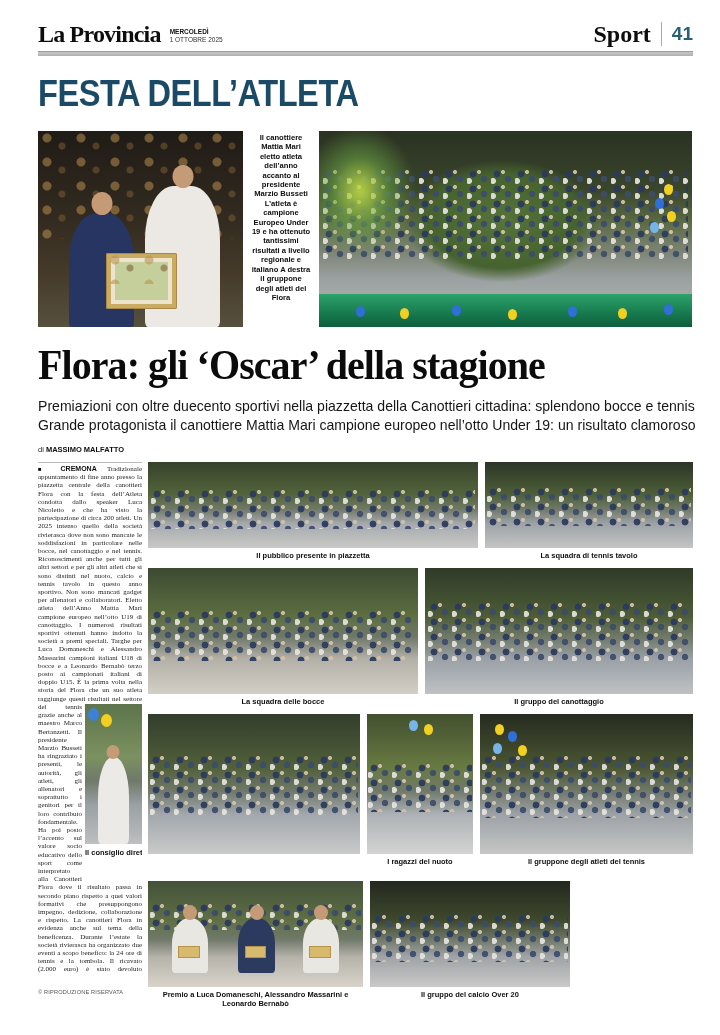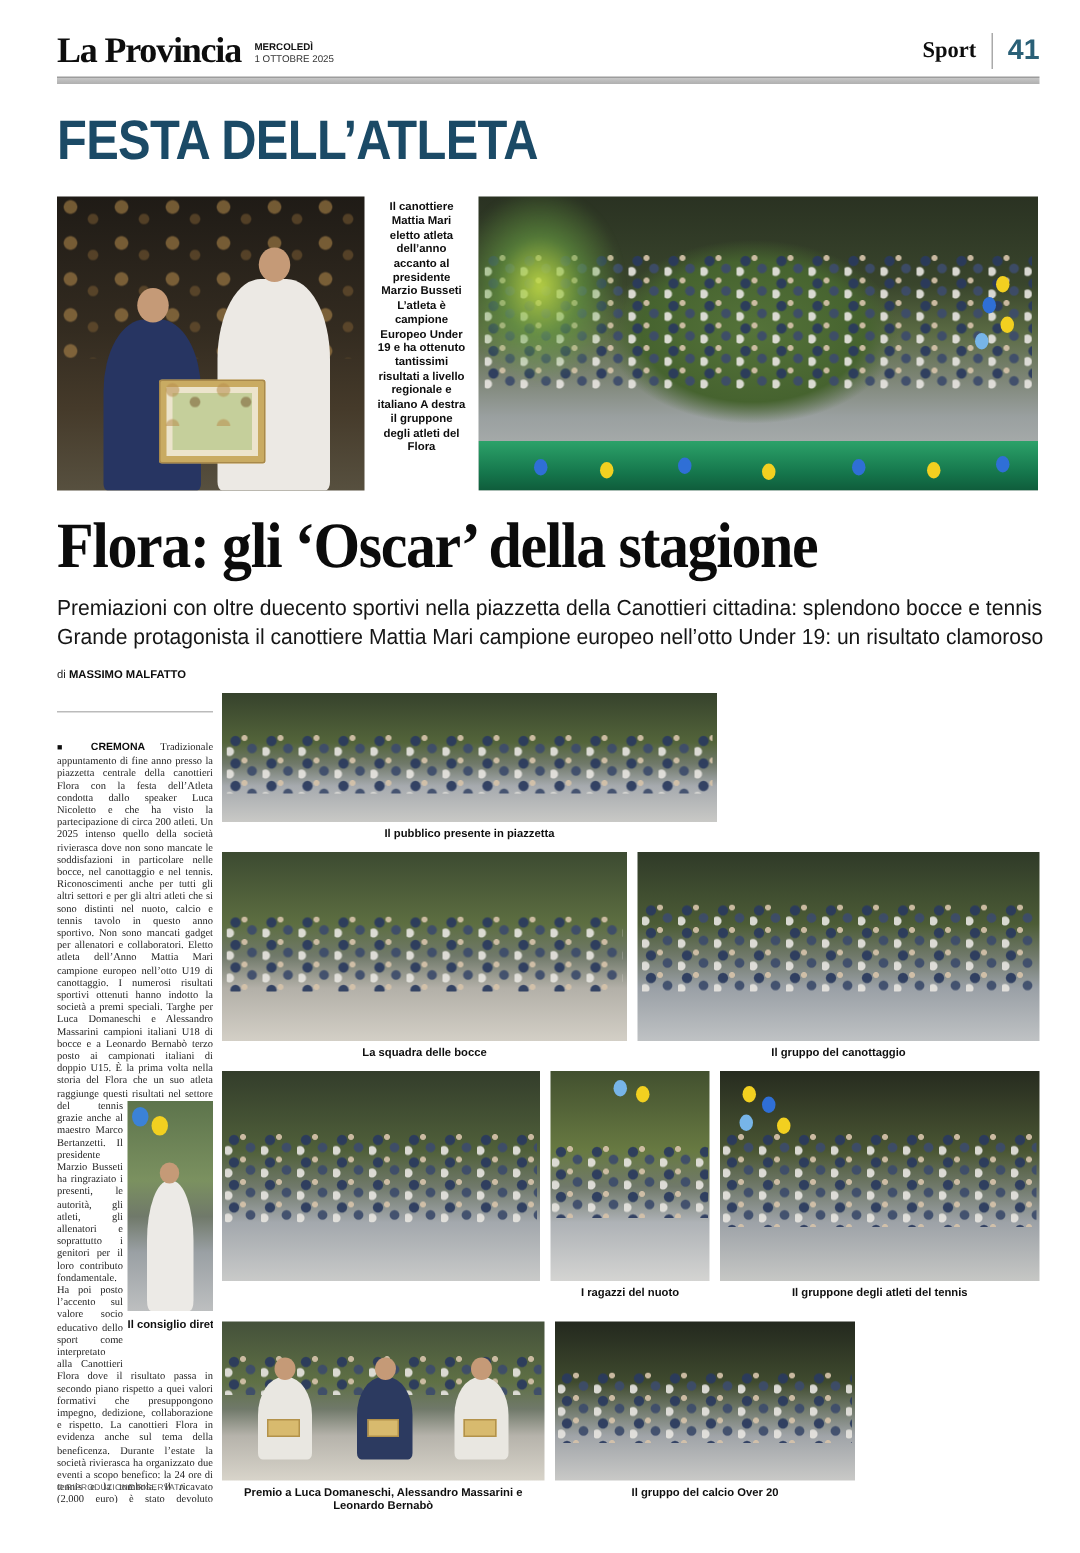--- a/index.html
+++ b/index.html
@@ -11,21 +11,21 @@
     padding:0 27px 0 38px;
   }
 
   
   .header { margin-top:20px; height:28px; display:flex; justify-content:space-between; align-items:center; }
   .mast-left { display:flex; align-items:center; gap:9px; }
   .masthead { font-family:"Liberation Serif", serif; font-weight:bold; font-size:24px; letter-spacing:-0.8px; color:#0d0d0d; }
   .dateblock { font-size:6.5px; line-height:8px; color:#333; padding-top:3px; }
   .dateblock .weekday { font-weight:bold; color:#111; }
   .mast-right { display:flex; align-items:center; gap:10px; }
-  .section-name { font-family:"Liberation Serif", serif; font-weight:bold; font-size:15px; color:#0d0d0d; }
+  .section-name { font-family:"Liberation Serif", serif; font-weight:bold; font-size:24px; color:#0d0d0d; }
   .vline { width:1px; height:24px; background:#aaa; }
   .pagenum { font-weight:bold; font-size:19px; color:#2a6077; }
   .header-rule { margin-top:3px; height:5px; background:linear-gradient(180deg,#c6c6c6,#b0b0b0); border-top:1px solid #9c9c9c; }
 
   
   .kicker {
     margin-top:17px; font-size:37px; font-weight:800; letter-spacing:-0.5px;
     color:#1b4a66; transform:scaleX(.88); transform-origin:left center; white-space:nowrap;
   }
 
@@ -122,21 +122,21 @@
     margin-top:13px; font-family:"Liberation Serif", serif; font-weight:bold;
     font-size:43px; letter-spacing:-1px; color:#0b0b0b; white-space:nowrap;
     transform:scaleX(.93); transform-origin:left center;
   }
   .subhead { margin-top:8px; font-size:14.5px; line-height:19px; color:#161616;
     transform:scaleX(.97); transform-origin:left center; white-space:nowrap; }
 
   
   .article { margin-top:10px; display:flex; }
   .text-col { width:104px; flex:none; margin-right:6px; position:relative; height:572px; }
-  .byline { font-size:7.5px; color:#222; padding-bottom:20px; border-bottom:1px solid #bbb; margin-bottom:19px; }
+  .byline { font-size:7.5px; color:#222; padding-bottom:8px; border-bottom:1px solid #bbb; margin-bottom:2px; }
   .byline b { color:#0d0d0d; }
   .body-text {
     font-family:"Liberation Serif", serif; font-size:7px; line-height:8.2px;
     text-align:justify; color:#1c1c1c; height:508px; overflow:hidden;
   }
   .lead-square { font-size:6px; color:#0d0d0d; font-family:"Liberation Sans", sans-serif; }
   .lead-city { font-family:"Liberation Sans", sans-serif; font-size:7px; color:#0d0d0d; }
   .float-wrap { display:block; float:right; width:57px; height:170px; margin:1px 0 2px 3px;
     position:relative; z-index:4; }
   .float-wrap .photo { display:block; width:57px; height:140px; }
@@ -226,20 +226,24 @@
       <div class="copyright">© RIPRODUZIONE RISERVATA</div>
     </div>
 
     <div class="grid">
 
       <div class="grow">
         <div class="gcell" style="width:330px">
           <div class="photo crowd sc-pubblico" style="width:330px;height:86px"></div>
           <div class="gcap">Il pubblico presente in piazzetta</div>
         </div>
+        <div class="gcell" style="width:208px">
+          <div class="photo crowd sc-ttavolo" style="width:208px;height:86px"></div>
+          <div class="gcap">La squadra di tennis tavolo</div>
+        </div>
       </div>
 
       <div class="grow mt1">
         <div class="gcell" style="width:270px">
           <div class="photo crowd sc-bocce" style="width:270px;height:126px"></div>
           <div class="gcap">La squadra delle bocce</div>
         </div>
         <div class="gcell" style="width:268px">
           <div class="photo crowd sc-canot" style="width:268px;height:126px"></div>
           <div class="gcap">Il gruppo del canottaggio</div>

